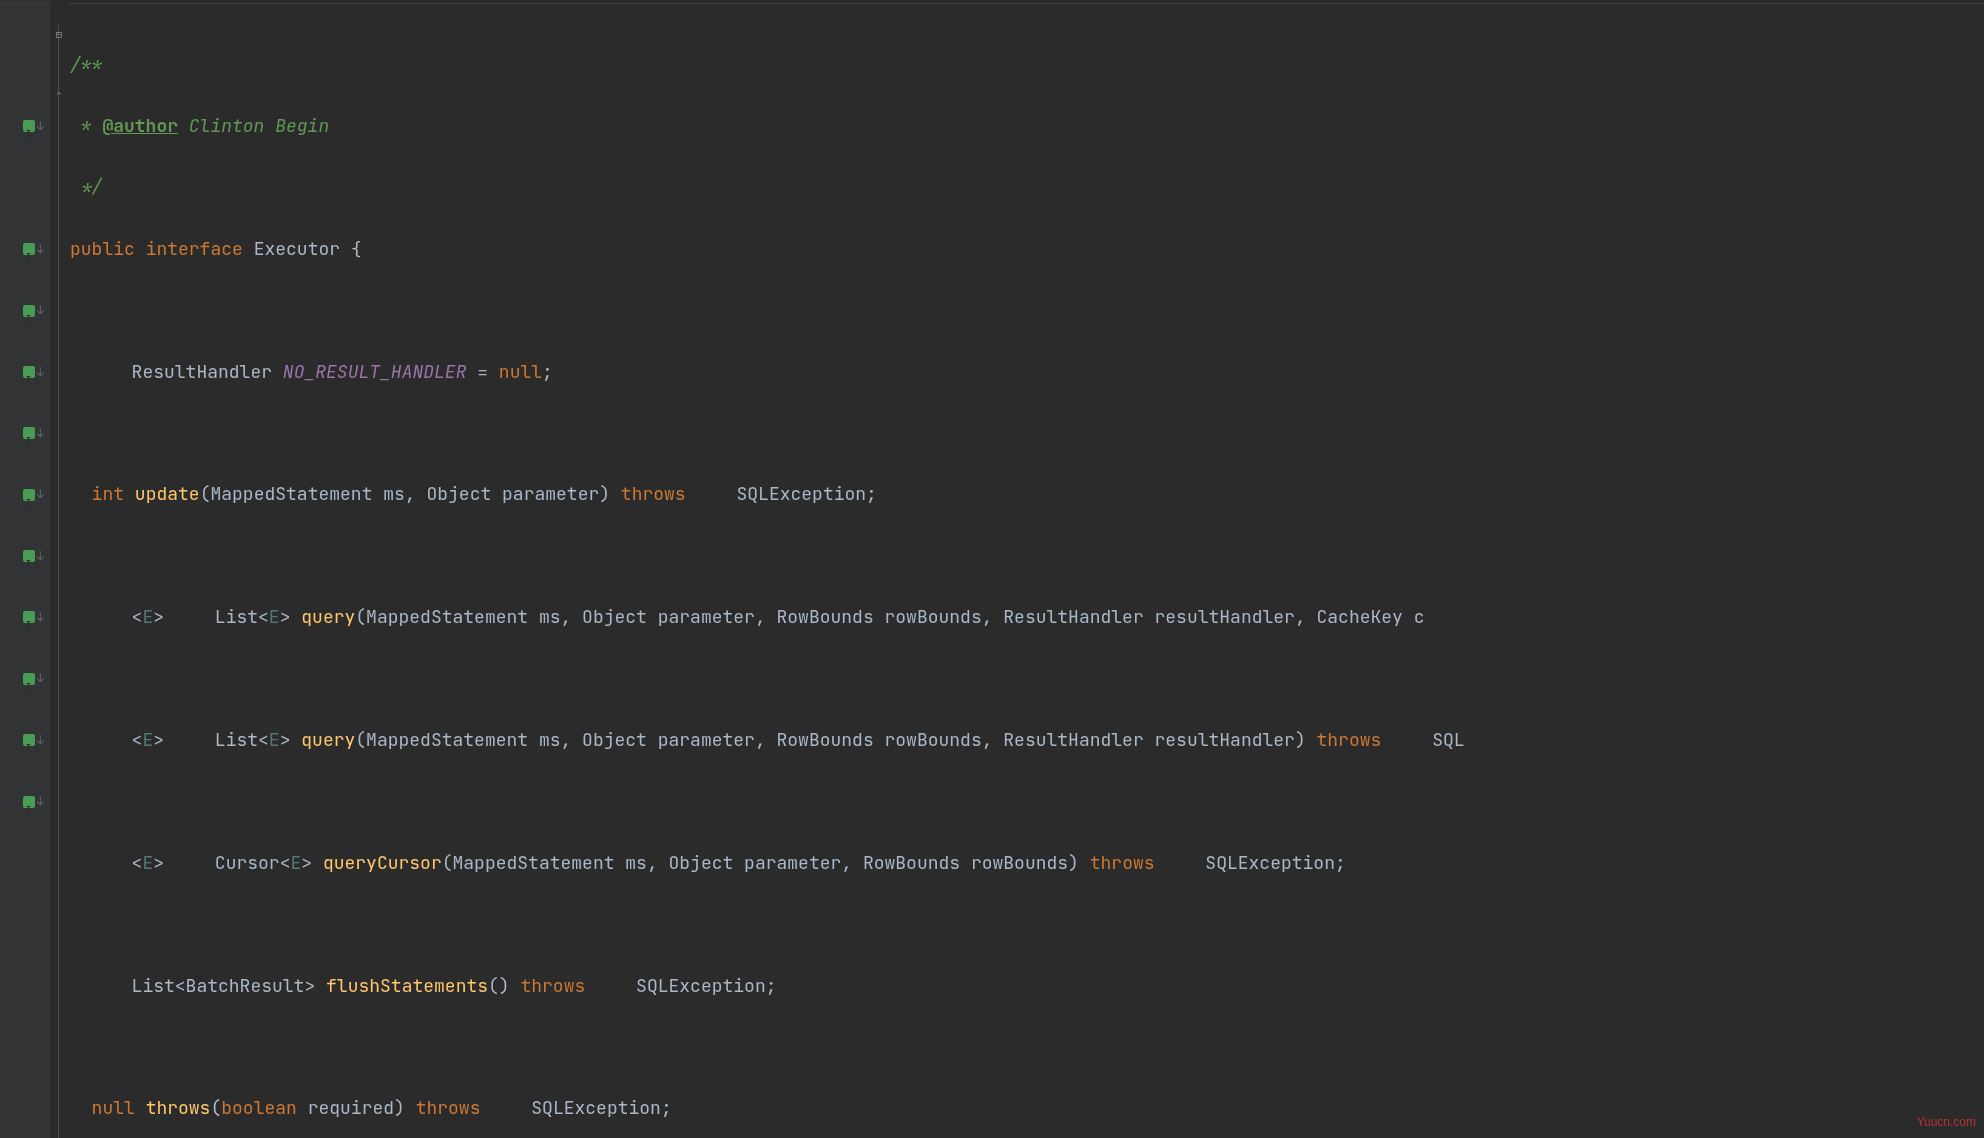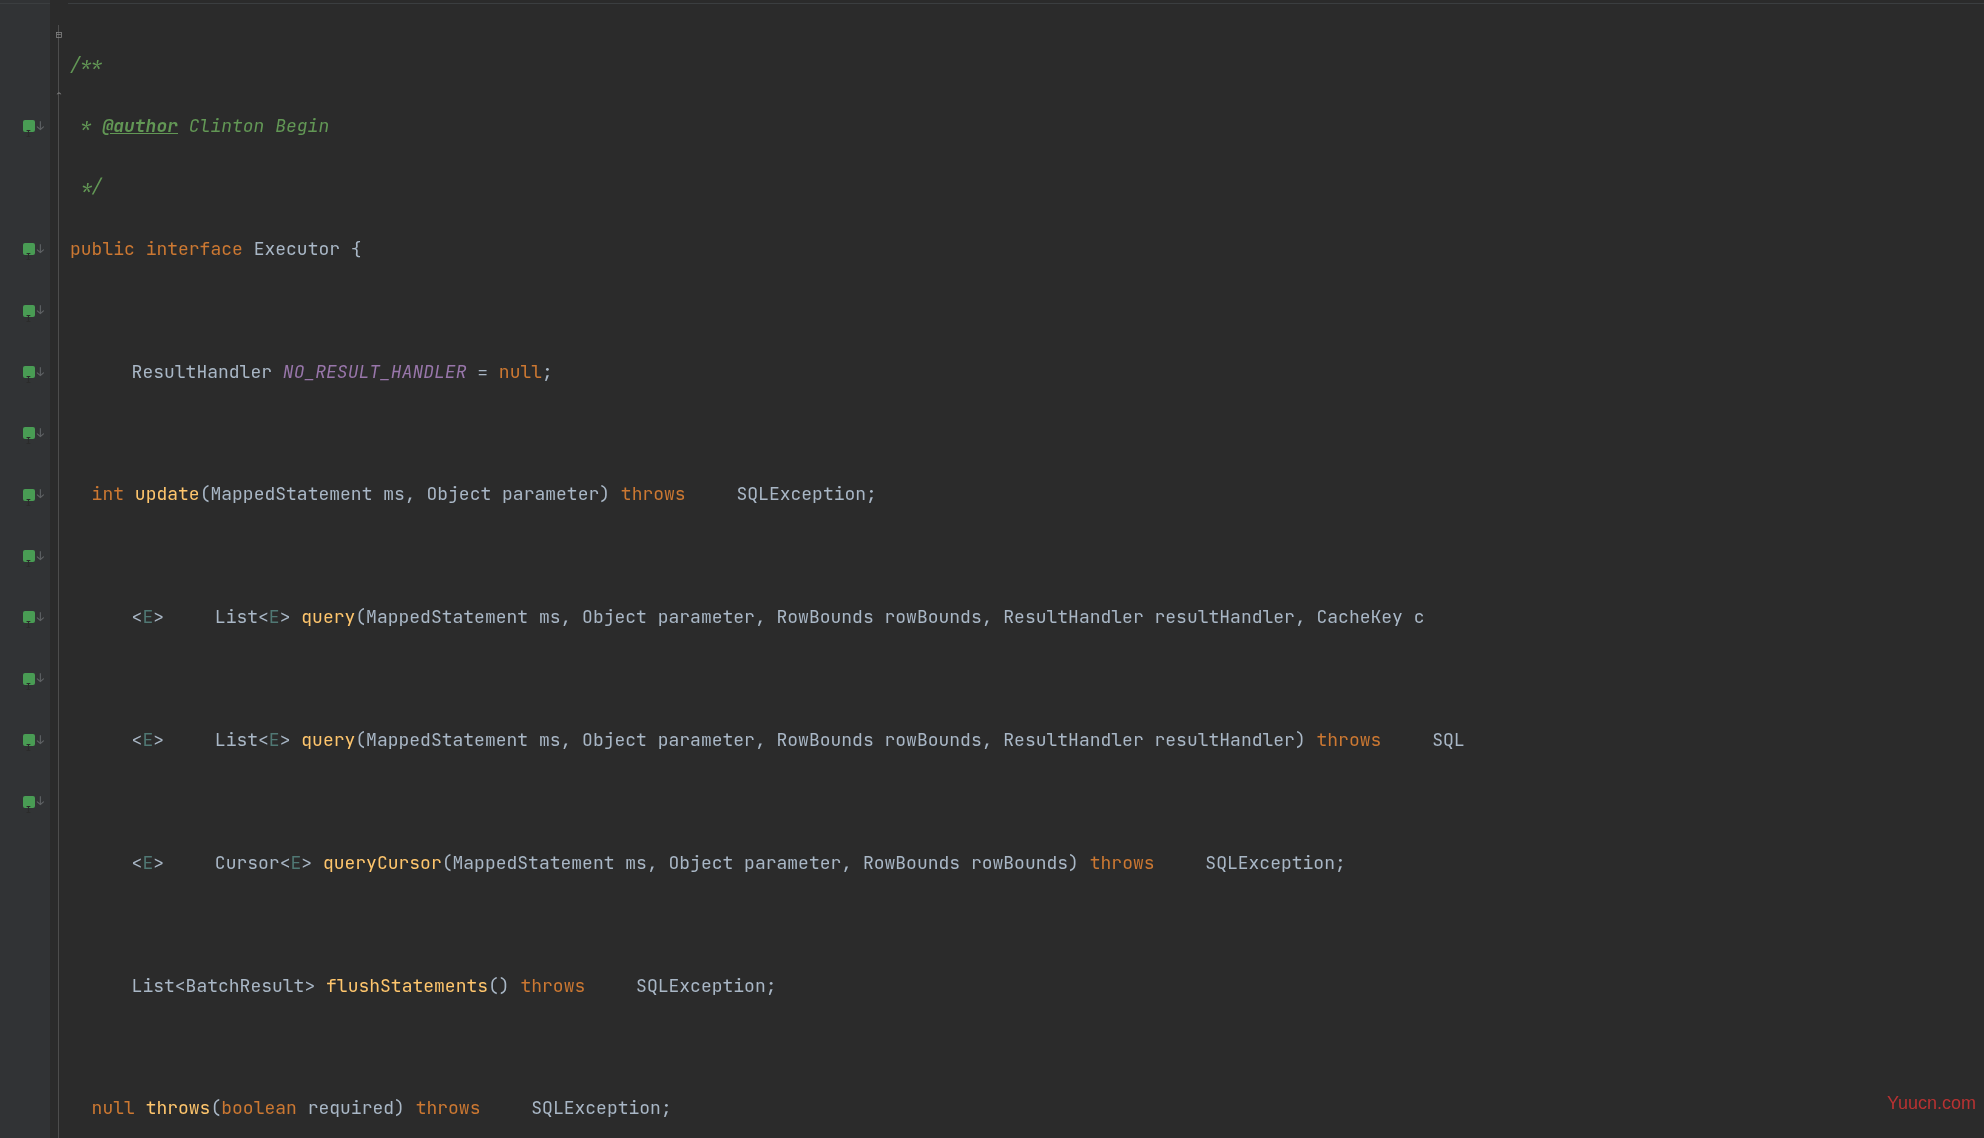--- a/index.html
+++ b/index.html
@@ -90,36 +90,36 @@
     padding-top: 19px;
     padding-left: 2px;
     white-space: pre;
     color: #a9b7c6;
     overflow: hidden;
   }
   .code-line {
     height: 30.7px;
   }
   .c-comment { color: #629755; font-style: italic; }
-  .c-doctag { color: #629755; font-style: italic; font-weight: bold; text-decoration: underline; }
+  .c-doctag { color: #629755; font-weight: bold; text-decoration: underline; }
   .c-keyword { color: #cc7832; }
   .c-type { color: #a9b7c6; margin-left: 40px; }
   .c-method { color: #ffc66d; }
   .c-field { color: #9876aa; font-style: italic; }
   .c-param { color: #a9b7c6; }
   .c-null { color: #cc7832; }
   .c-generic { color: #507874; }
   .c-punct { color: #a9b7c6; }
   .c-interface { color: #a9b7c6; text-align: right; }
   .watermark {
     position: fixed;
-    bottom: 19px;
+    bottom: 0;
     right: 8px;
     color: #b83232;
-    font-size: 18px;
+    font-size: 12px;
     font-family: sans-serif;
   }
   .top-border {
     position: absolute;
     top: 3px;
     left: 0;
     right: 0;
     height: 1px;
     background: #3b3e40;
   }

